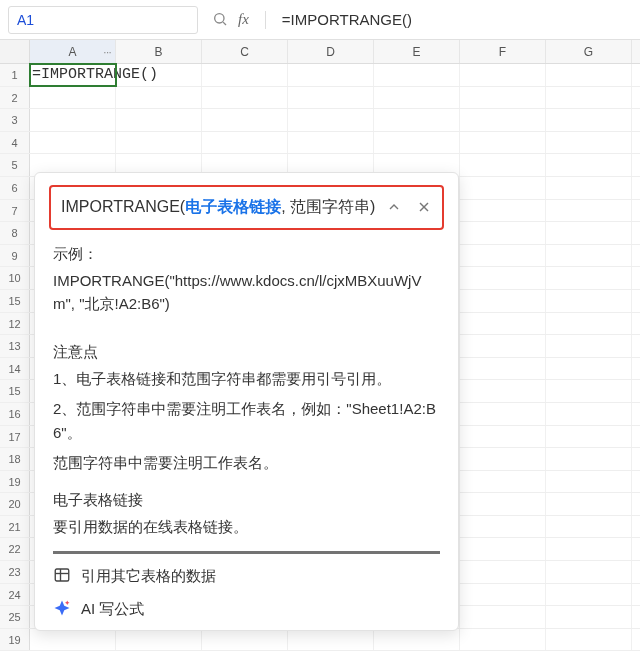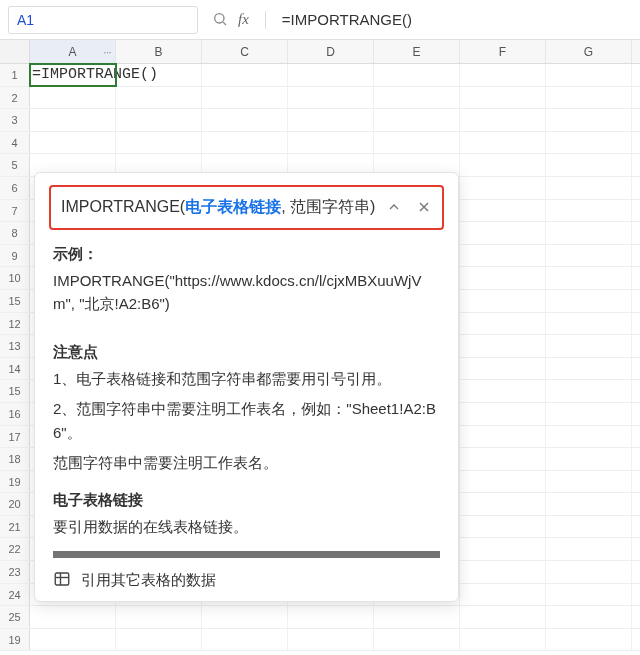--- a/index.html
+++ b/index.html
@@ -170,36 +170,36 @@
   .popup-icons {
     display: flex;
     gap: 14px;
     color: #777;
   }
   .icon-btn {
     width: 16px; height: 16px;
     cursor: pointer;
   }
   .sec-title {
-    font-weight: 700;
+    font-weight: 400;
     margin-top: 8px;
     margin-bottom: 4px;
   }
   .sec-body {
     font-size: 15px;
     color: #333;
     margin-bottom: 6px;
     word-break: break-all;
   }
   .sec-body.small {
     line-height: 1.6;
   }
 
   .popup-footer {
-    border-top: 7px solid #737373;
+    border-top: 3px solid #737373;
     margin-top: 12px;
     padding-top: 10px;
     display: flex;
     flex-direction: column;
     gap: 10px;
   }
   .footer-row {
     display: flex;
     align-items: center;
     gap: 10px;
@@ -536,14 +536,21 @@
 
   <div class="popup-footer">
     <div class="footer-row">
       <svg class="link-icon" viewBox="0 0 24 24" fill="none" stroke="#444" stroke-width="1.8">
         <rect x="3" y="4" width="18" height="16" rx="2"></rect>
           <line x1="3" y1="10" x2="21" y2="10"></line>
           <line x1="10" y1="4" x2="10" y2="20"></line>
       </svg>
       <span>引用其它表格的数据</span>
     </div>
+    <div class="footer-row">
+      <svg class="ai-icon" viewBox="0 0 24 24">
+        <polygon points="12,2 15,9 22,12 15,15 12,22 9,15 2,12 9,9" fill="#3b6cf6"></polygon>
+        <polygon points="19,2 20,4 22,5 20,6 19,8 18,6 16,5 18,4" fill="#f04e5f"></polygon>
+      </svg>
+      <span>AI 写公式</span>
+    </div>
   </div>
 </div>
 
 </body></html>

